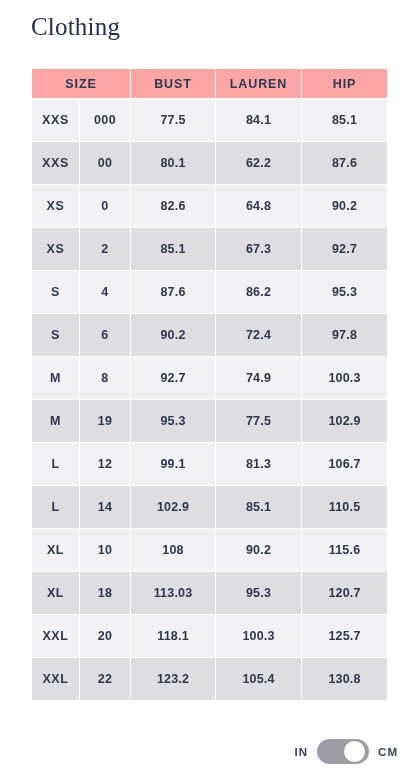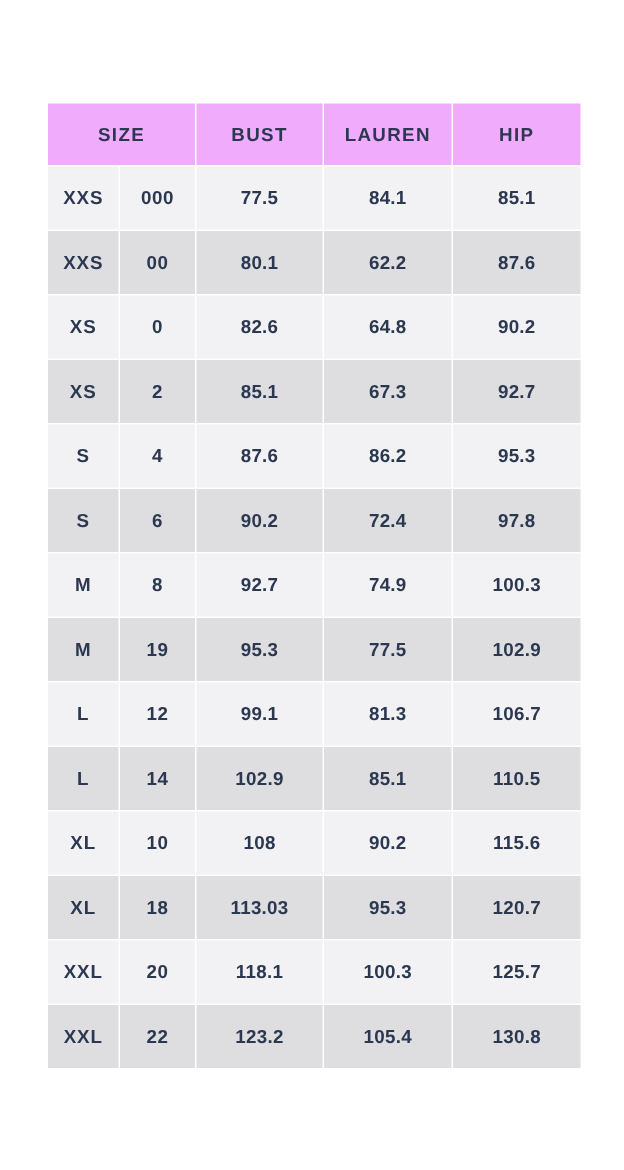--- a/index.html
+++ b/index.html
@@ -61,22 +61,22 @@
   table.sizechart td {
     padding: 0;
     margin: 0;
     text-align: center;
     vertical-align: middle;
     font-size: 12.5px;
     font-weight: 700;
     color: #2b3850;
   }
   thead th {
-    background: #f0abfc;
-    height: 41px;
+    background: #fca5a5;
+    height: 29px;
     font-size: 12.5px;
     font-weight: 700;
     letter-spacing: 0.9px;
   }
   tbody tr td {
     height: 42px;
   }
   tbody tr.row-light td {
     background: #f2f2f4;
   }
@@ -140,20 +140,21 @@
     border-radius: 50%;
     background: #ffffff;
   }
 </style>
 </head>
 <body>
 
 <div class="page">
 
   <div class="titleblock">
+    <div class="main-title">Clothing</div>
   </div>
 
   <div class="table-wrap">
     <table class="sizechart">
       <colgroup>
         <col class="c-letter">
         <col class="c-number">
         <col class="c-bust">
         <col class="c-waist">
         <col class="c-hip">
@@ -262,14 +263,21 @@
             <td class="size-letter">XXL</td>
             <td class="size-number">22</td>
             <td class="measure">123.2</td>
             <td class="measure">105.4</td>
             <td class="measure">130.8</td>
           </tr>
         </tbody>
     </table>
   </div>
 
+  <div class="unit-row">
+    <span class="unit-label">IN</span>
+    <span class="switch">
+      <span class="knob"></span>
+    </span>
+    <span class="unit-label">CM</span>
+  </div>
 
 </div>
 
 </body></html>

